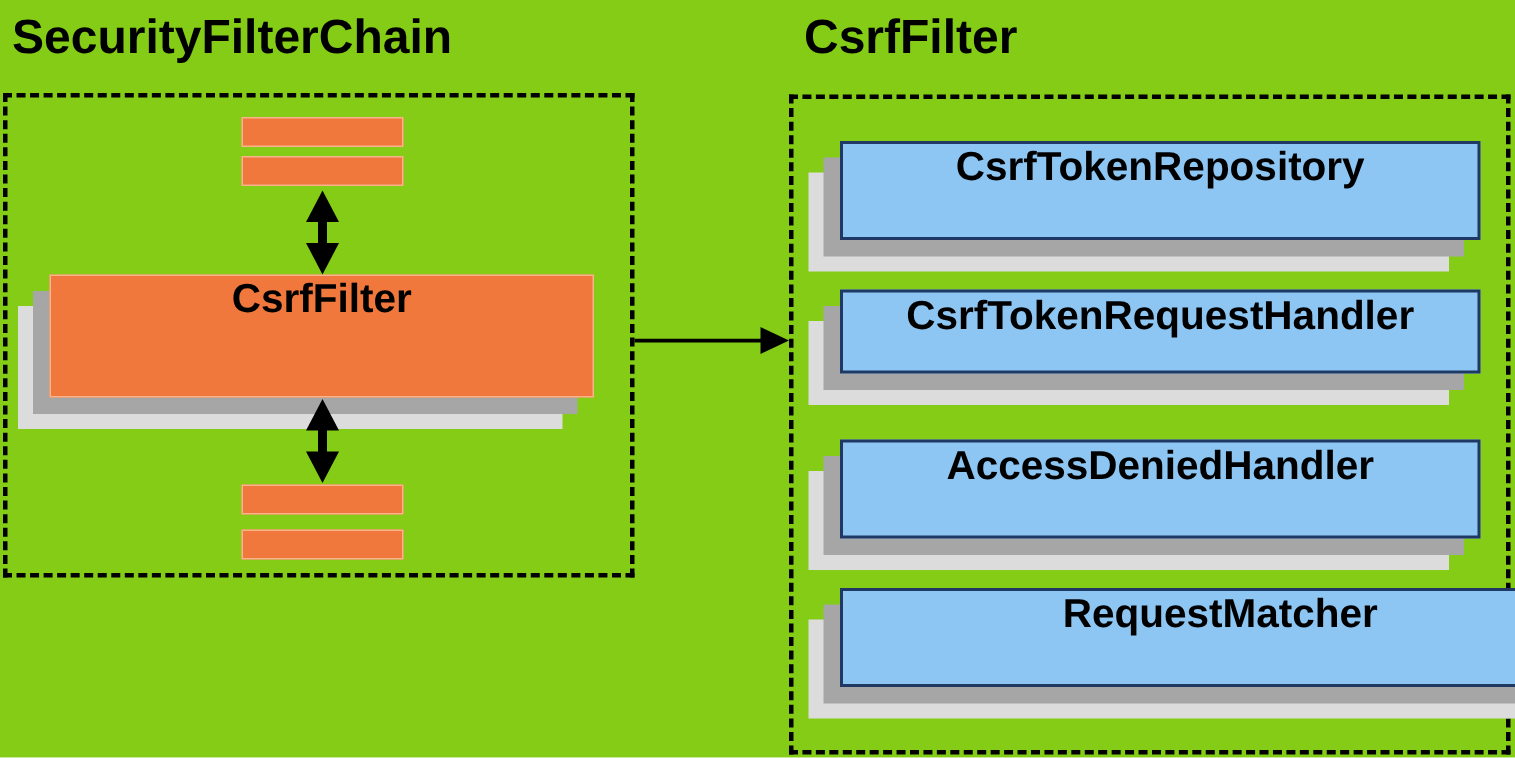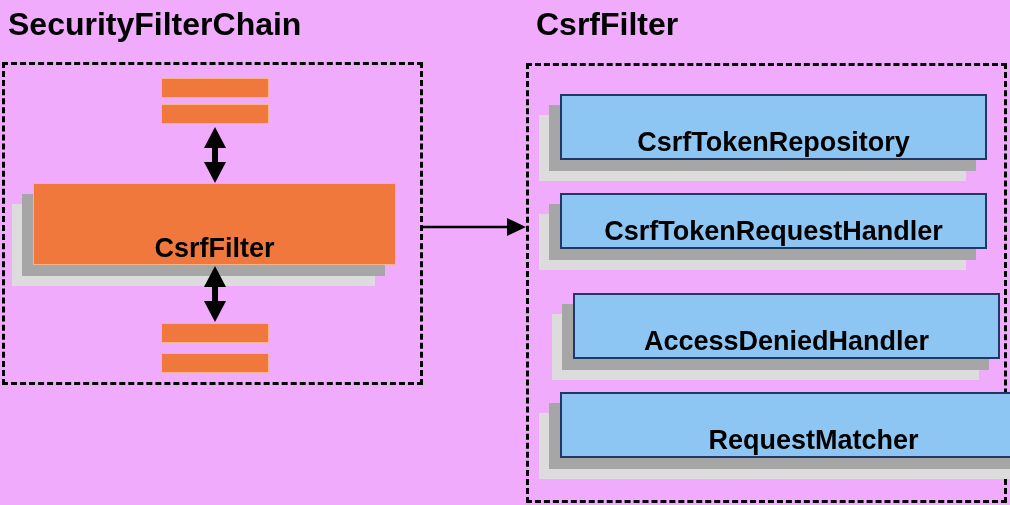--- a/index.html
+++ b/index.html
@@ -2,21 +2,21 @@
 <html style="--orange: #F0783C; --orange_border: #F8B48C; --blue: #8DC6F2; --blue_border: #1F3864; --shadow_dark: #A6A6A6; --shadow_light: #DCDCDC; --arrow: #000000;"><head>
 <meta charset="utf-8">
 <style>
   html, body { margin: 0; padding: 0; background: #ffffff; }
   body { font-family: "Liberation Sans", sans-serif; }
 
   .canvas {
     position: relative;
     width: 1010px;
     height: 505px;
-    background: #f0abfc;
+    background: #84cc16;
     overflow: hidden;
   }
 
   .title {
     position: absolute;
     font-size: 32px;
     font-weight: bold;
     color: #000000;
     line-height: 1.15;
     white-space: nowrap;
@@ -47,37 +47,37 @@
   .bar-3 { top: 323px; }
   .bar-4 { top: 353px; }
 
   
   .shadowbox { position: absolute; }
   .layer { position: absolute; inset: 0; }
   .layer.light { background: var(--shadow_light); transform: translate(-21px, 21px); }
   .layer.dark  { background: var(--shadow_dark);  transform: translate(-11px, 11px); }
   .layer.face {
     display: flex;
-    align-items: flex-end;
+    align-items: flex-start;
     justify-content: center;
     font-weight: bold;
     color: #000000;
     box-sizing: border-box;
   }
 
   .pos-orange { left: 33px; top: 183px; width: 363px; height: 82px; }
   .face.orange {
     background: var(--orange);
     border: 1px solid var(--orange_border);
     font-size: 27px;
   }
 
   .pos-blue-1 { left: 560px; top: 94px;  width: 427px; height: 66px; }
   .pos-blue-2 { left: 560px; top: 193px; width: 427px; height: 56px; }
-  .pos-blue-3 { left: 560px; top: 293px; width: 427px; height: 66px; margin-left: 13px; }
+  .pos-blue-3 { left: 560px; top: 293px; width: 427px; height: 66px; }
   .pos-blue-4 { left: 560px; top: 392px; width: 507px; height: 66px; }
   .face.blue {
     background: var(--blue);
     border: 2px solid var(--blue_border);
     font-size: 27px;
   }
 
   .overlay {
     position: absolute;
     left: 0; top: 0;

